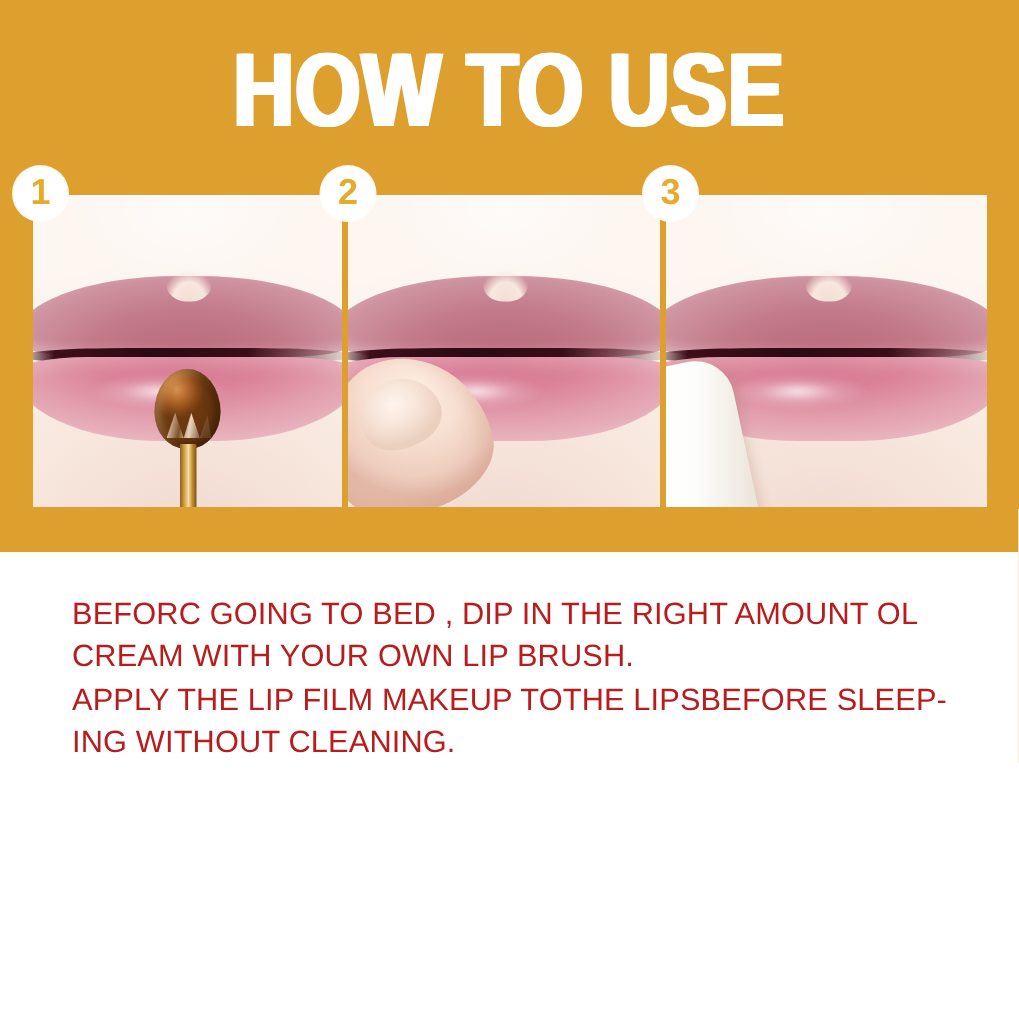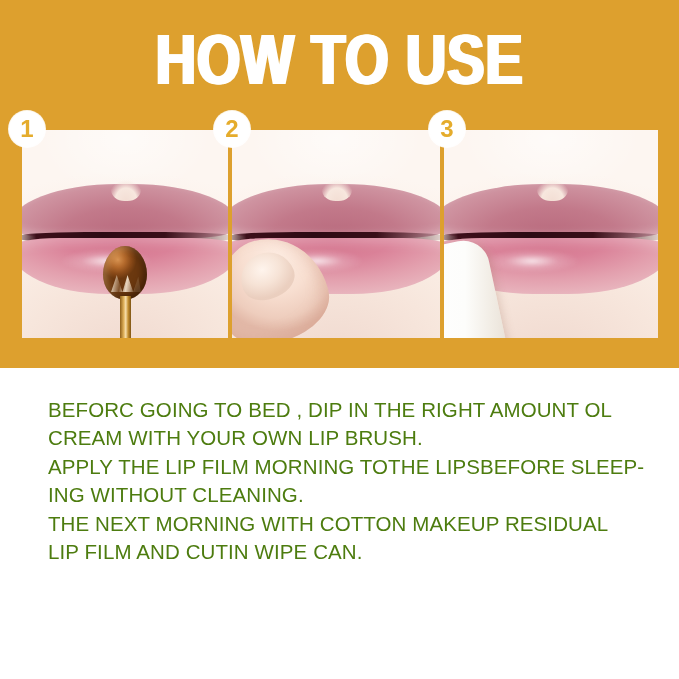--- a/index.html
+++ b/index.html
@@ -251,21 +251,21 @@
   }
   .step-heading {
     color: #e3ad2d;
     font-size: 18px;
     font-weight: 700;
     line-height: 26px;
     letter-spacing: 0.2px;
     margin: 0;
   }
   .step-body {
-    color: #4d7c0f;
+    color: #b91c1c;
     font-size: 20.5px;
     font-weight: 400;
     line-height: 28px;
     letter-spacing: 0.1px;
     margin: 0 0 1px 0;
     white-space: pre-line;
   }
 </style>
 </head>
 <body>
@@ -313,21 +313,19 @@
 
   <div class="badge badge-1">1</div>
   <div class="badge badge-2">2</div>
   <div class="badge badge-3">3</div>
 
   <div class="instructions">
 
     <div class="step-body">BEFORC GOING TO BED , DIP IN THE RIGHT AMOUNT OL
 CREAM WITH YOUR OWN LIP BRUSH.</div>
 
-    <div class="step-body">APPLY THE LIP FILM MORNING TOTHE LIPSBEFORE SLEEP-
+    <div class="step-body">APPLY THE LIP FILM MAKEUP TOTHE LIPSBEFORE SLEEP-
 ING WITHOUT CLEANING.</div>
 
-    <div class="step-body">THE NEXT MORNING WITH COTTON MAKEUP RESIDUAL
-LIP FILM AND CUTIN WIPE CAN.</div>
 
   </div>
 
 </div>
 
 </body></html>

